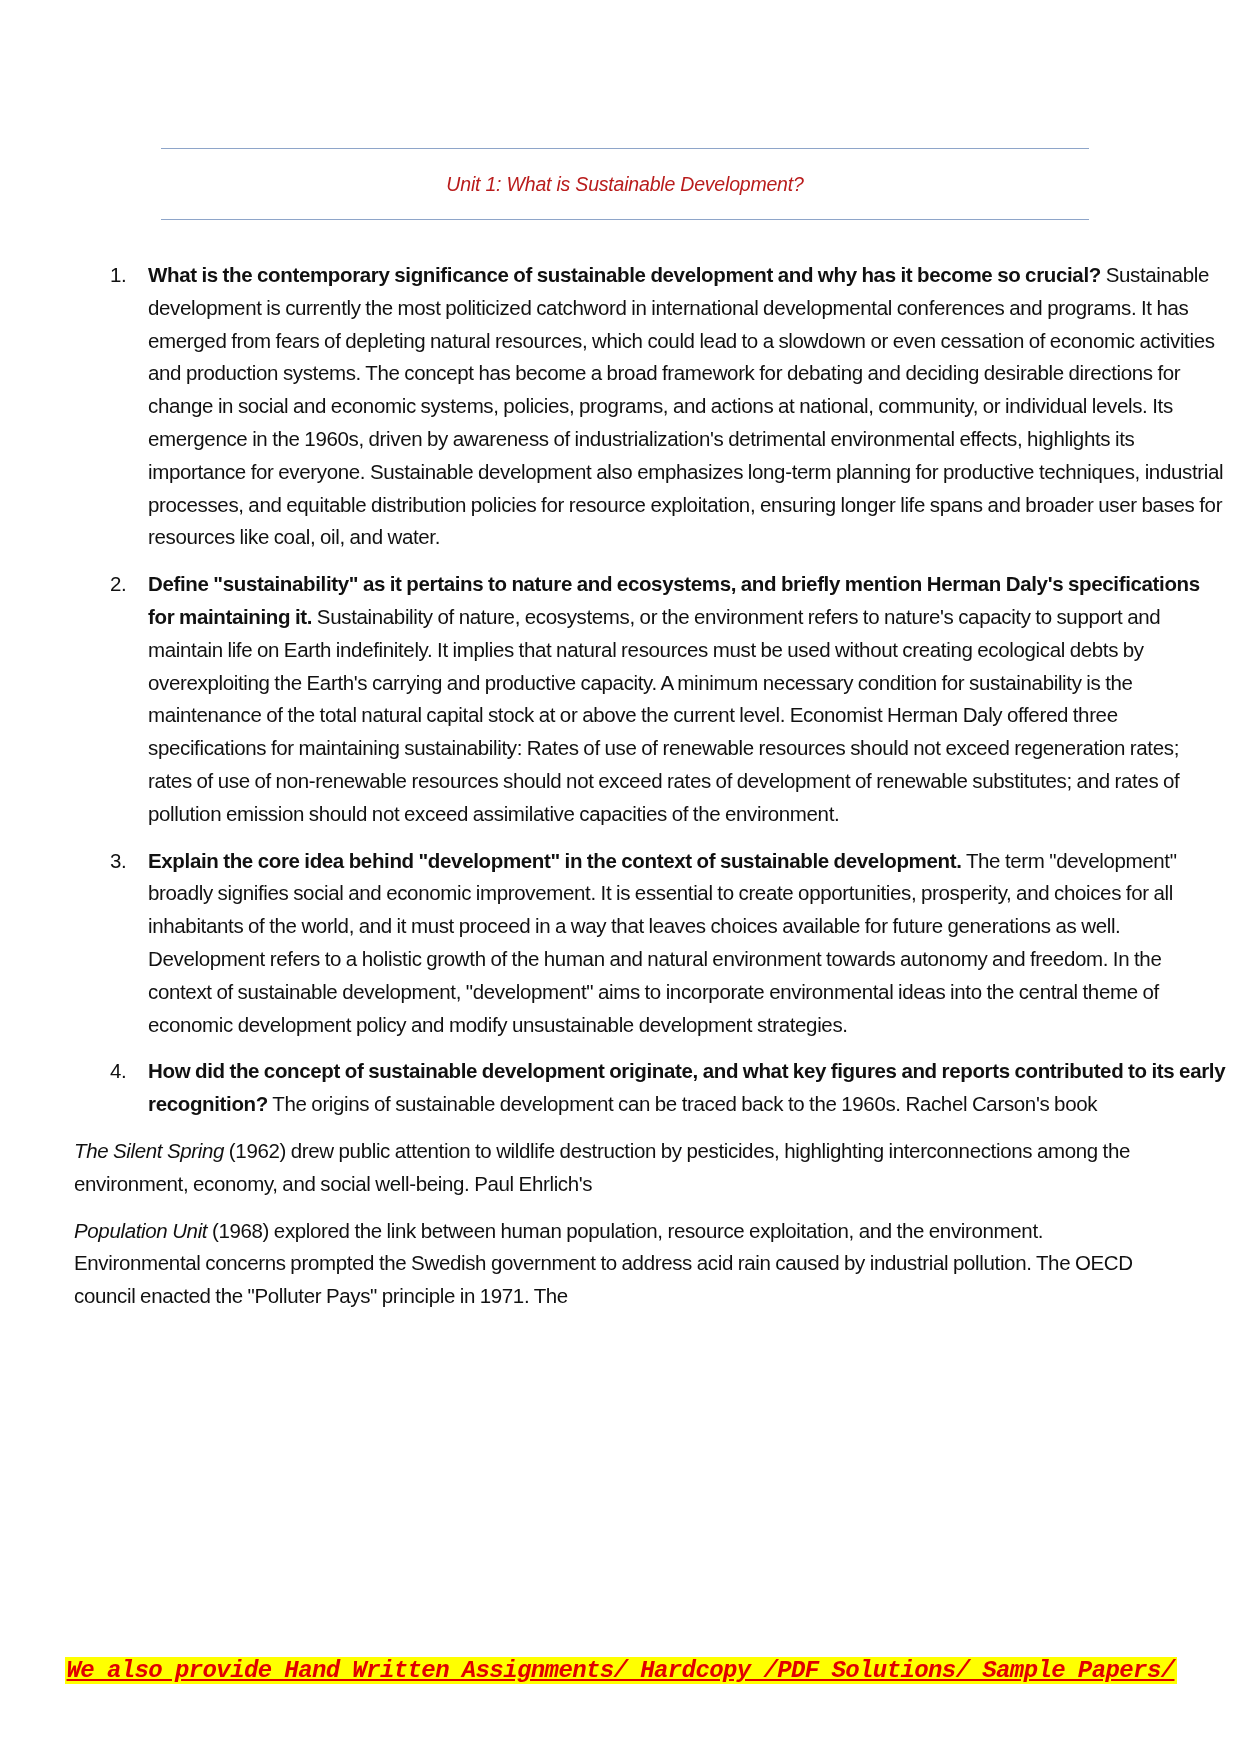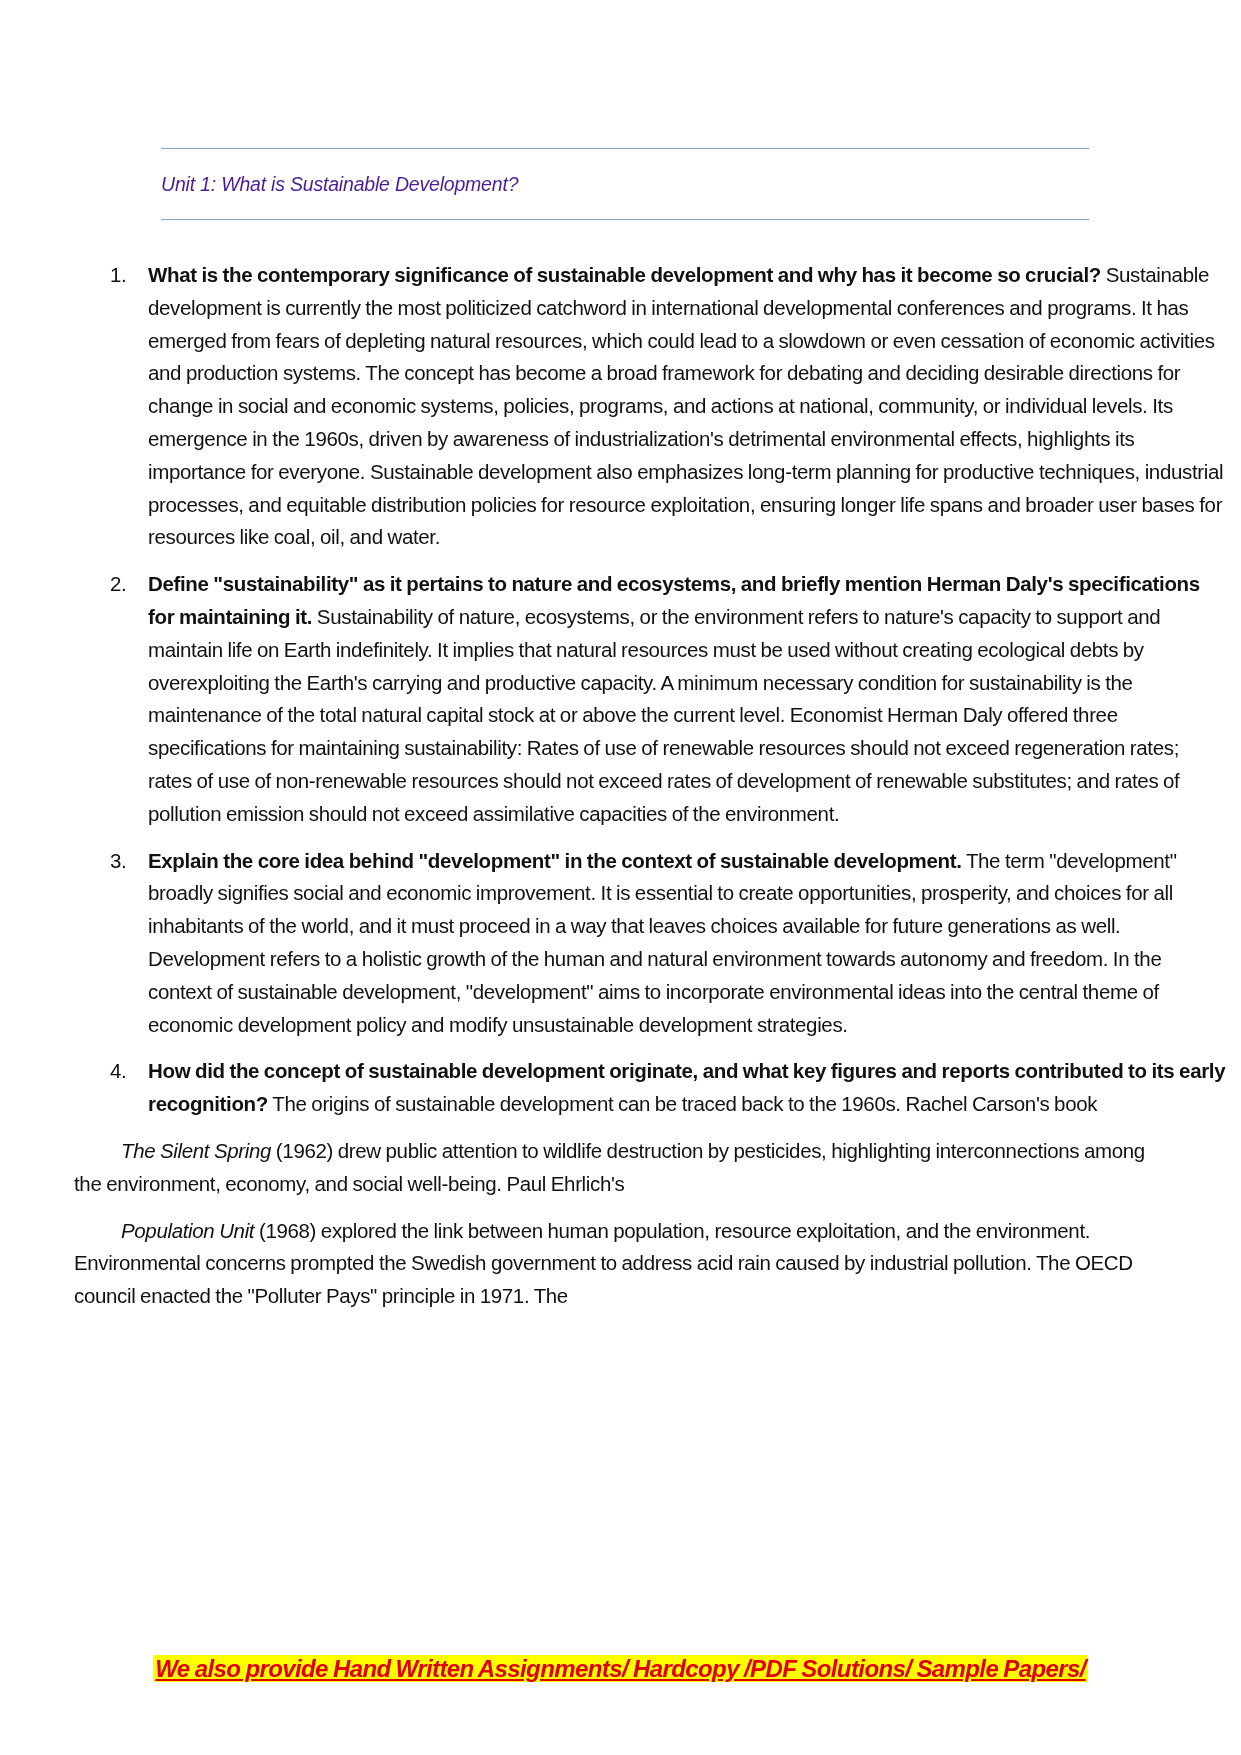--- a/index.html
+++ b/index.html
@@ -19,22 +19,22 @@
       position: absolute;
       left: 161px;
       width: 928px;
       top: 148px;
     }
     .header-rule {
       height: 0;
       border-top: 1.5px solid #8ea5c9;
     }
     .header-title {
-      text-align: left;
-      color: #4c1d95;
+      text-align: center;
+      color: #b91c1c;
       font-style: italic;
       font-size: 19.5px;
       letter-spacing: -0.2px;
       margin: 24px 0 24px 0;
       height: 22px;
       line-height: 22px;
     }
     .content {
       position: absolute;
       left: 74px;
@@ -64,41 +64,41 @@
     .q {
       font-weight: bold;
       text-align: right;
     }
     .para {
       margin: 14px 0 14px 0;
       width: 1075px;
     }
     .para em, .para i {
       font-style: italic;
-      margin-left: 47px;
     }
     .promo {
       position: absolute;
       left: 0;
       width: 1241px;
       top: 1652px;
       text-align: center;
       font-size: 24px;
       line-height: 34px;
       font-weight: bold;
       font-style: italic;
       letter-spacing: -0.6px;
       word-spacing: -1px;
     }
     .promo span {
       background: #ffff00;
       color: #e00000;
       text-decoration: underline;
       text-decoration-color: #e00000;
       padding: 0 2px;
+      font-family: Liberation Mono, monospace;
     }
   </style>
 </head>
 <body>
 
 <div class="header">
   <div class="header-rule"></div>
   <div class="header-title">Unit 1: What is Sustainable Development?</div>
   <div class="header-rule"></div>
 </div>

